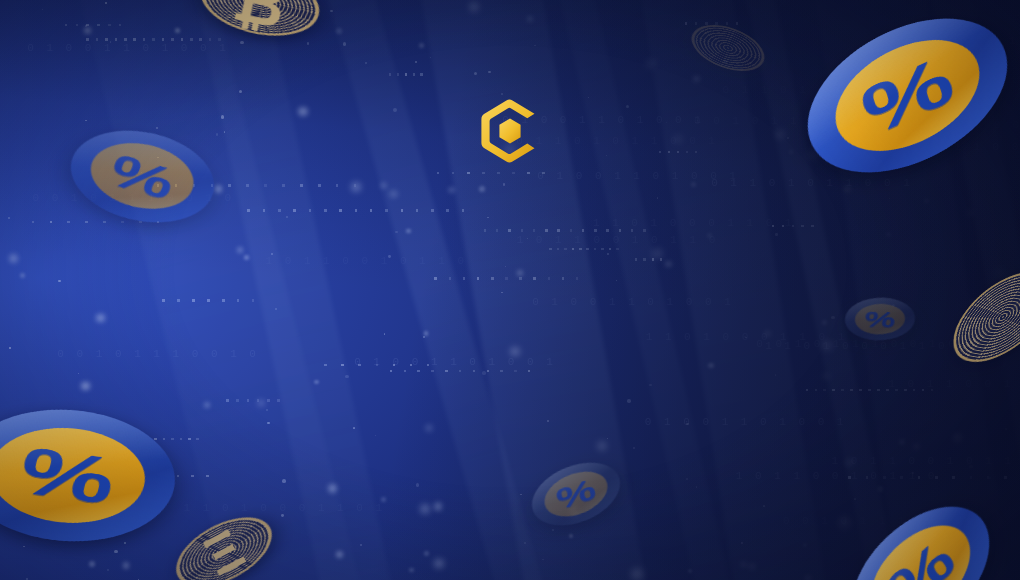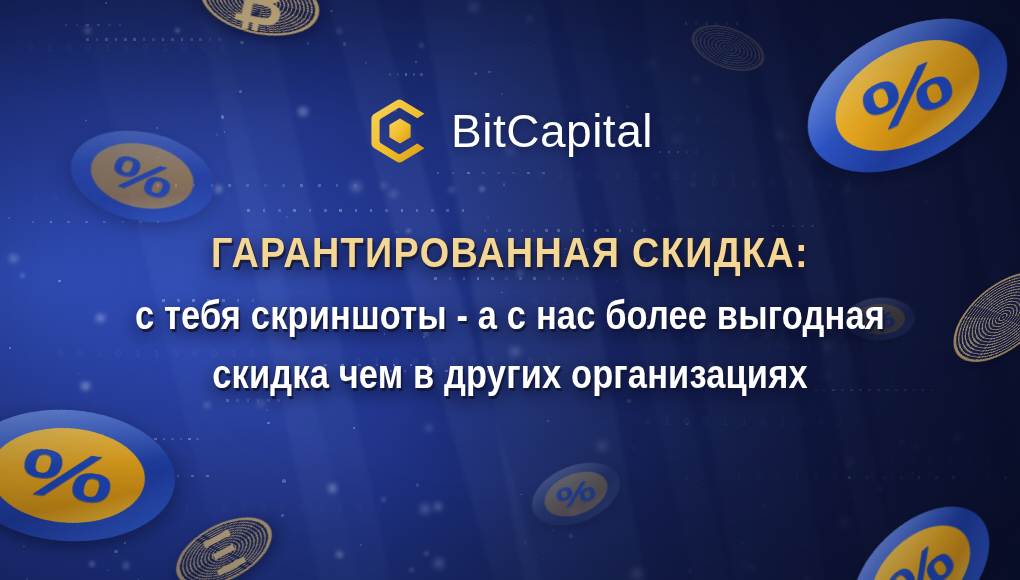--- a/index.html
+++ b/index.html
@@ -627,22 +627,16 @@
       <defs>
         <linearGradient id="gmark" x1="0" y1="0" x2="1" y2="1">
           <stop offset="0%" stop-color="#f8d45c"></stop>
           <stop offset="55%" stop-color="#f0bd2c"></stop>
           <stop offset="100%" stop-color="#d99c12"></stop>
         </linearGradient>
       </defs>
       <path d="M57.5 17.8 L35.5 4.4 a6 6 0 0 0 -6.1 0 L7.4 17.8 a6 6 0 0 0 -3 5.2 v24 a6 6 0 0 0 3 5.2 l22 13.4 a6 6 0 0 0 6.1 0 l22 -13.4 l-7.2 -4.6 l-16.6 10.1 a2.6 2.6 0 0 1 -2.6 0 l-17.2 -10.5 a2.6 2.6 0 0 1 -1.3 -2.2 v-20.1 a2.6 2.6 0 0 1 1.3 -2.2 l17.2 -10.5 a2.6 2.6 0 0 1 2.6 0 l16.6 10.1 z" fill="url(#gmark)"></path>
       <path d="M33 22.6 l10.6 6.2 v12.4 L33 47.4 l-10.6 -6.2 V28.8 z" fill="url(#gmark)"></path>
     </svg>
-    <span class="logo-word">BitCapital</span>
   </div>
 
-  <div class="copy">
-    <div class="headline">ГАРАНТИРОВАННАЯ СКИДКА:</div>
-    <div class="subline">с тебя скриншоты - а с нас более выгодная</div>
-    <div class="subline">скидка чем в других организациях</div>
-  </div>
 
 </div>
 
 </body></html>

